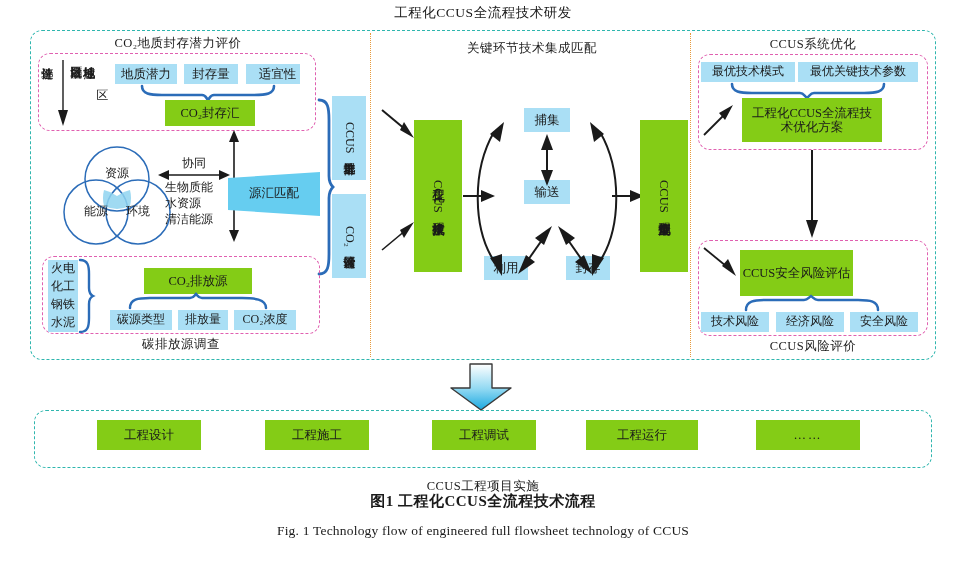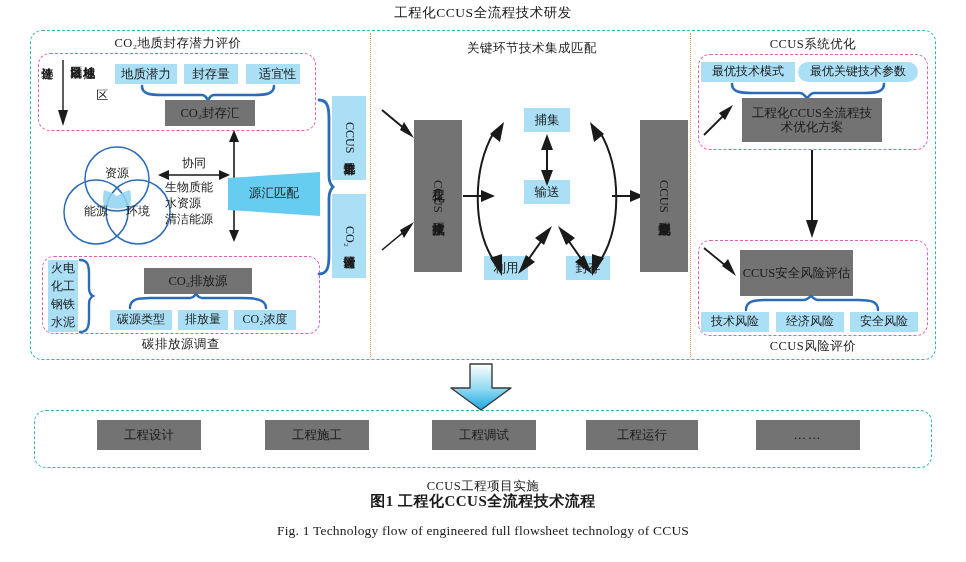--- a/index.html
+++ b/index.html
@@ -31,21 +31,21 @@
     border:1.4px dashed #e060b0;
     border-radius:12px;
     box-sizing:border-box;
   }
   .orange-divider{
     border-left:1.6px dotted #e79a3c;
   }
 
   
   .node{
-    background:#737373;
+    background:#84cc16;
     color:#1a1a1a;
     box-sizing:border-box;
     line-height:1.15;
     font-size:12.5px;
   }
   .node-light{
     background:#aadff5;
   }
   .vtxt-lat{
     writing-mode:vertical-rl;
@@ -225,21 +225,21 @@
   <polygon points="32,7 18,1 18,13" fill="#1a1a1a"></polygon>
 </svg>
 
 <div class="abs node vtxt-lat ctr" style="left:640px;top:120px;width:48px;height:152px;font-size:12.5px;line-height:1.5;padding:4px 0;">CCUS全流程产业集群规划</div>
 
 <div class="abs section-label" style="left:698px;top:36px;width:230px;">CCUS系统优化</div>
 
 <div class="abs pink-box" style="left:698px;top:54px;width:230px;height:96px;"></div>
 
 <div class="abs node node-light ctr" style="left:701px;top:62px;width:94px;height:20px;font-size:12px;">最优技术模式</div>
-<div class="abs node node-light ctr" style="left:798px;top:62px;width:120px;height:20px;font-size:12px;border-radius:10px;">最优关键技术参数</div>
+<div class="abs node node-light ctr" style="left:798px;top:62px;width:120px;height:20px;font-size:12px;">最优关键技术参数</div>
 
 <svg class="abs" style="left:730px;top:82px;" width="156" height="17">
   <path d="M2,2 C2,10 10,11 22,11 L70,11 C74,11 74,14 77,16 C80,14 80,11 84,11 L134,11 C146,11 154,10 154,2" fill="none" stroke="#2b6cb8" stroke-width="2.6" stroke-linecap="round"></path>
 </svg>
 
 <div class="abs node ctr" style="left:742px;top:98px;width:140px;height:44px;padding:11px 6px;">工程化CCUS全流程技术优化方案</div>
 
 <svg class="abs" style="left:700px;top:105px;" width="34" height="32">
   <line x1="4" y1="30" x2="26" y2="8" stroke="#1a1a1a" stroke-width="1.8"></line>
   <polygon points="33,0 19,8 25,15" fill="#1a1a1a"></polygon>

